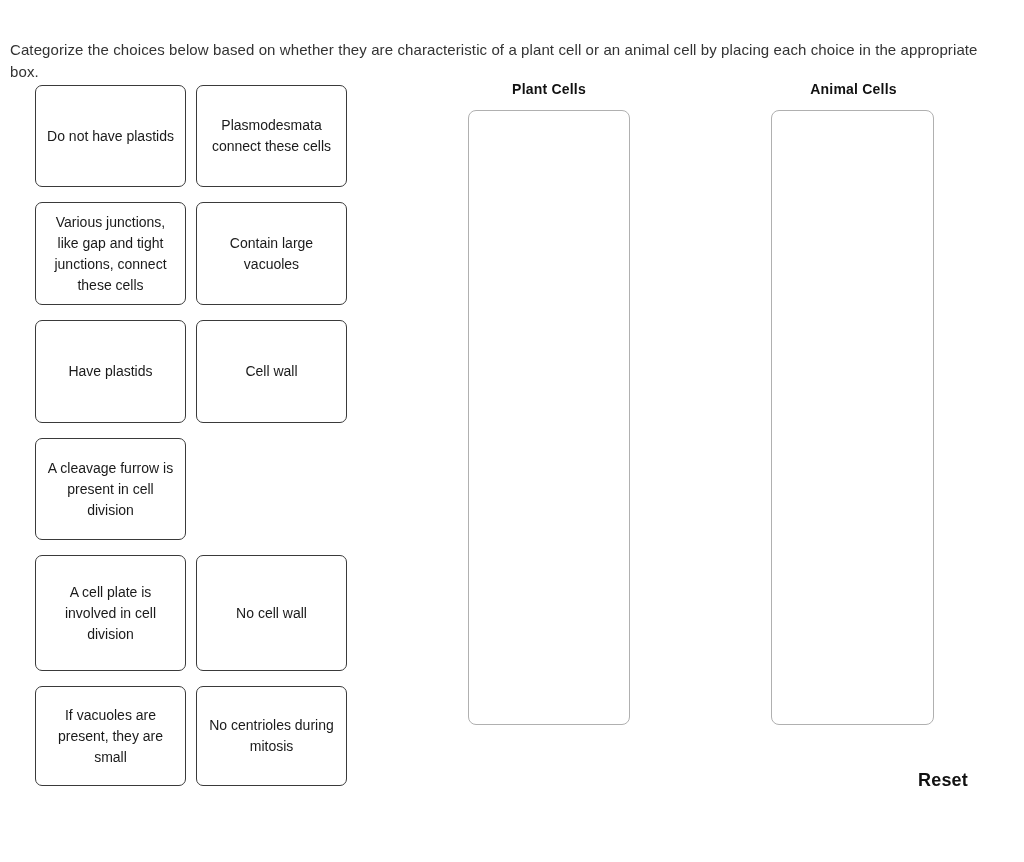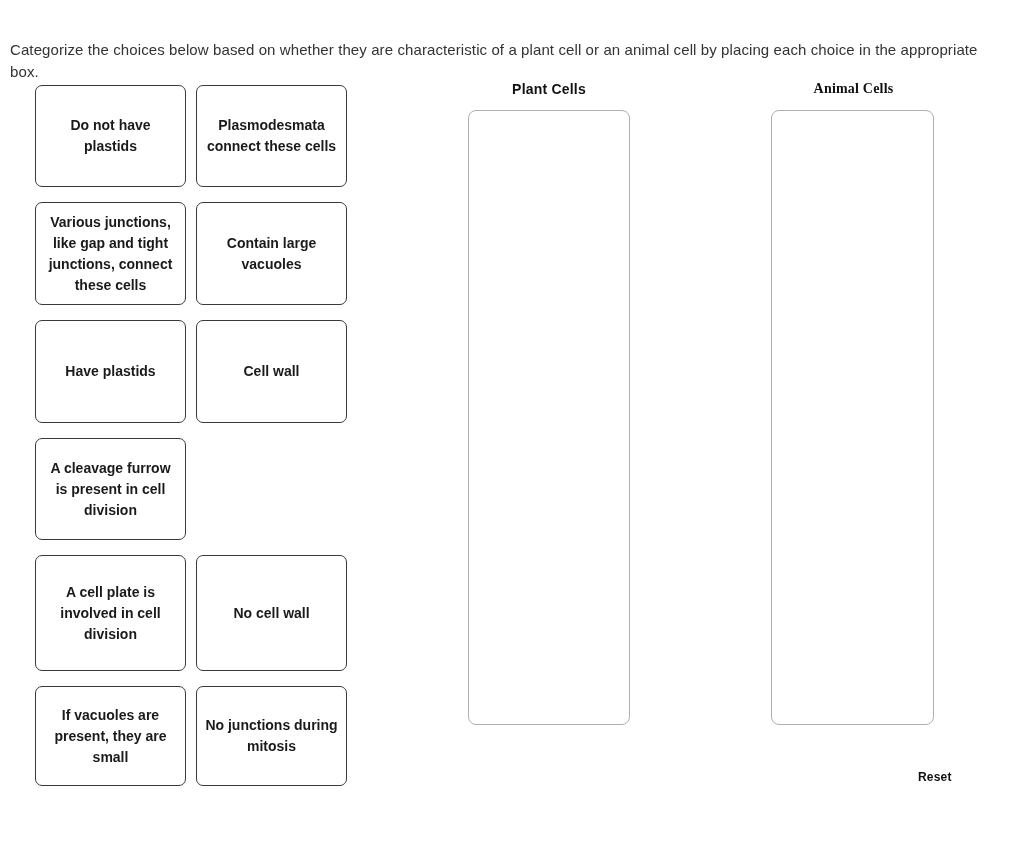--- a/index.html
+++ b/index.html
@@ -33,21 +33,20 @@
   #choice-pool {
     position: absolute;
     left: 35px;
     top: 85px;
     width: 312px;
   }
   .tile-row {
     display: flex;
     gap: 10px;
     margin-bottom: 15px;
-    font-weight: bold;
   }
   .tile {
     width: 151px;
     box-sizing: border-box;
     border: 1px solid #3a3a3a;
     border-radius: 7px;
     background: #ffffff;
     display: flex;
     align-items: center;
     justify-content: center;
@@ -63,21 +62,21 @@
   .tile.h-103 { height: 103px; }
   .tile.h-104 { height: 116px; }
   .tile.h-100 { height: 100px; }
 
   
   .zone-group {
     position: absolute;
     top: 81px;
   }
   #zone-group-plant  { left: 468px; width: 162px; }
-  #zone-group-animal { left: 771px; width: 165px; font-family: Liberation Serif, serif; }
+  #zone-group-animal { left: 771px; width: 165px; }
 
   .zone-title {
     text-align: center;
     font-size: 14px;
     font-weight: bold;
     color: #111111;
     margin: 0 0 13px 0;
     letter-spacing: 0.2px;
   }
   .dropzone {
@@ -88,21 +87,21 @@
     height: 615px;
   }
   #zone-group-plant  .dropzone { width: 162px; }
   #zone-group-animal .dropzone { width: 163px; }
 
   
   #reset-button {
     position: absolute;
     left: 918px;
     top: 770px;
-    font-size: 12px;
+    font-size: 18px;
     font-weight: bold;
     color: #111111;
     background: transparent;
     border: none;
     padding: 0;
     margin: 0;
     cursor: pointer;
     font-family: "Liberation Sans", sans-serif;
     letter-spacing: 0.2px;
   }
@@ -133,21 +132,21 @@
     <div class="tile h-102">A cleavage furrow is present in cell division</div>
   </div>
 
   <div class="tile-row">
     <div class="tile h-104">A cell plate is involved in cell division</div>
     <div class="tile h-104">No cell wall</div>
   </div>
 
   <div class="tile-row">
     <div class="tile h-100">If vacuoles are present, they are small</div>
-    <div class="tile h-100">No junctions during mitosis</div>
+    <div class="tile h-100">No centrioles during mitosis</div>
   </div>
 
 </div>
 
 <div class="zone-group" id="zone-group-plant">
   <div class="zone-title">Plant Cells</div>
   <div class="dropzone"></div>
 </div>
 
 <div class="zone-group" id="zone-group-animal">

